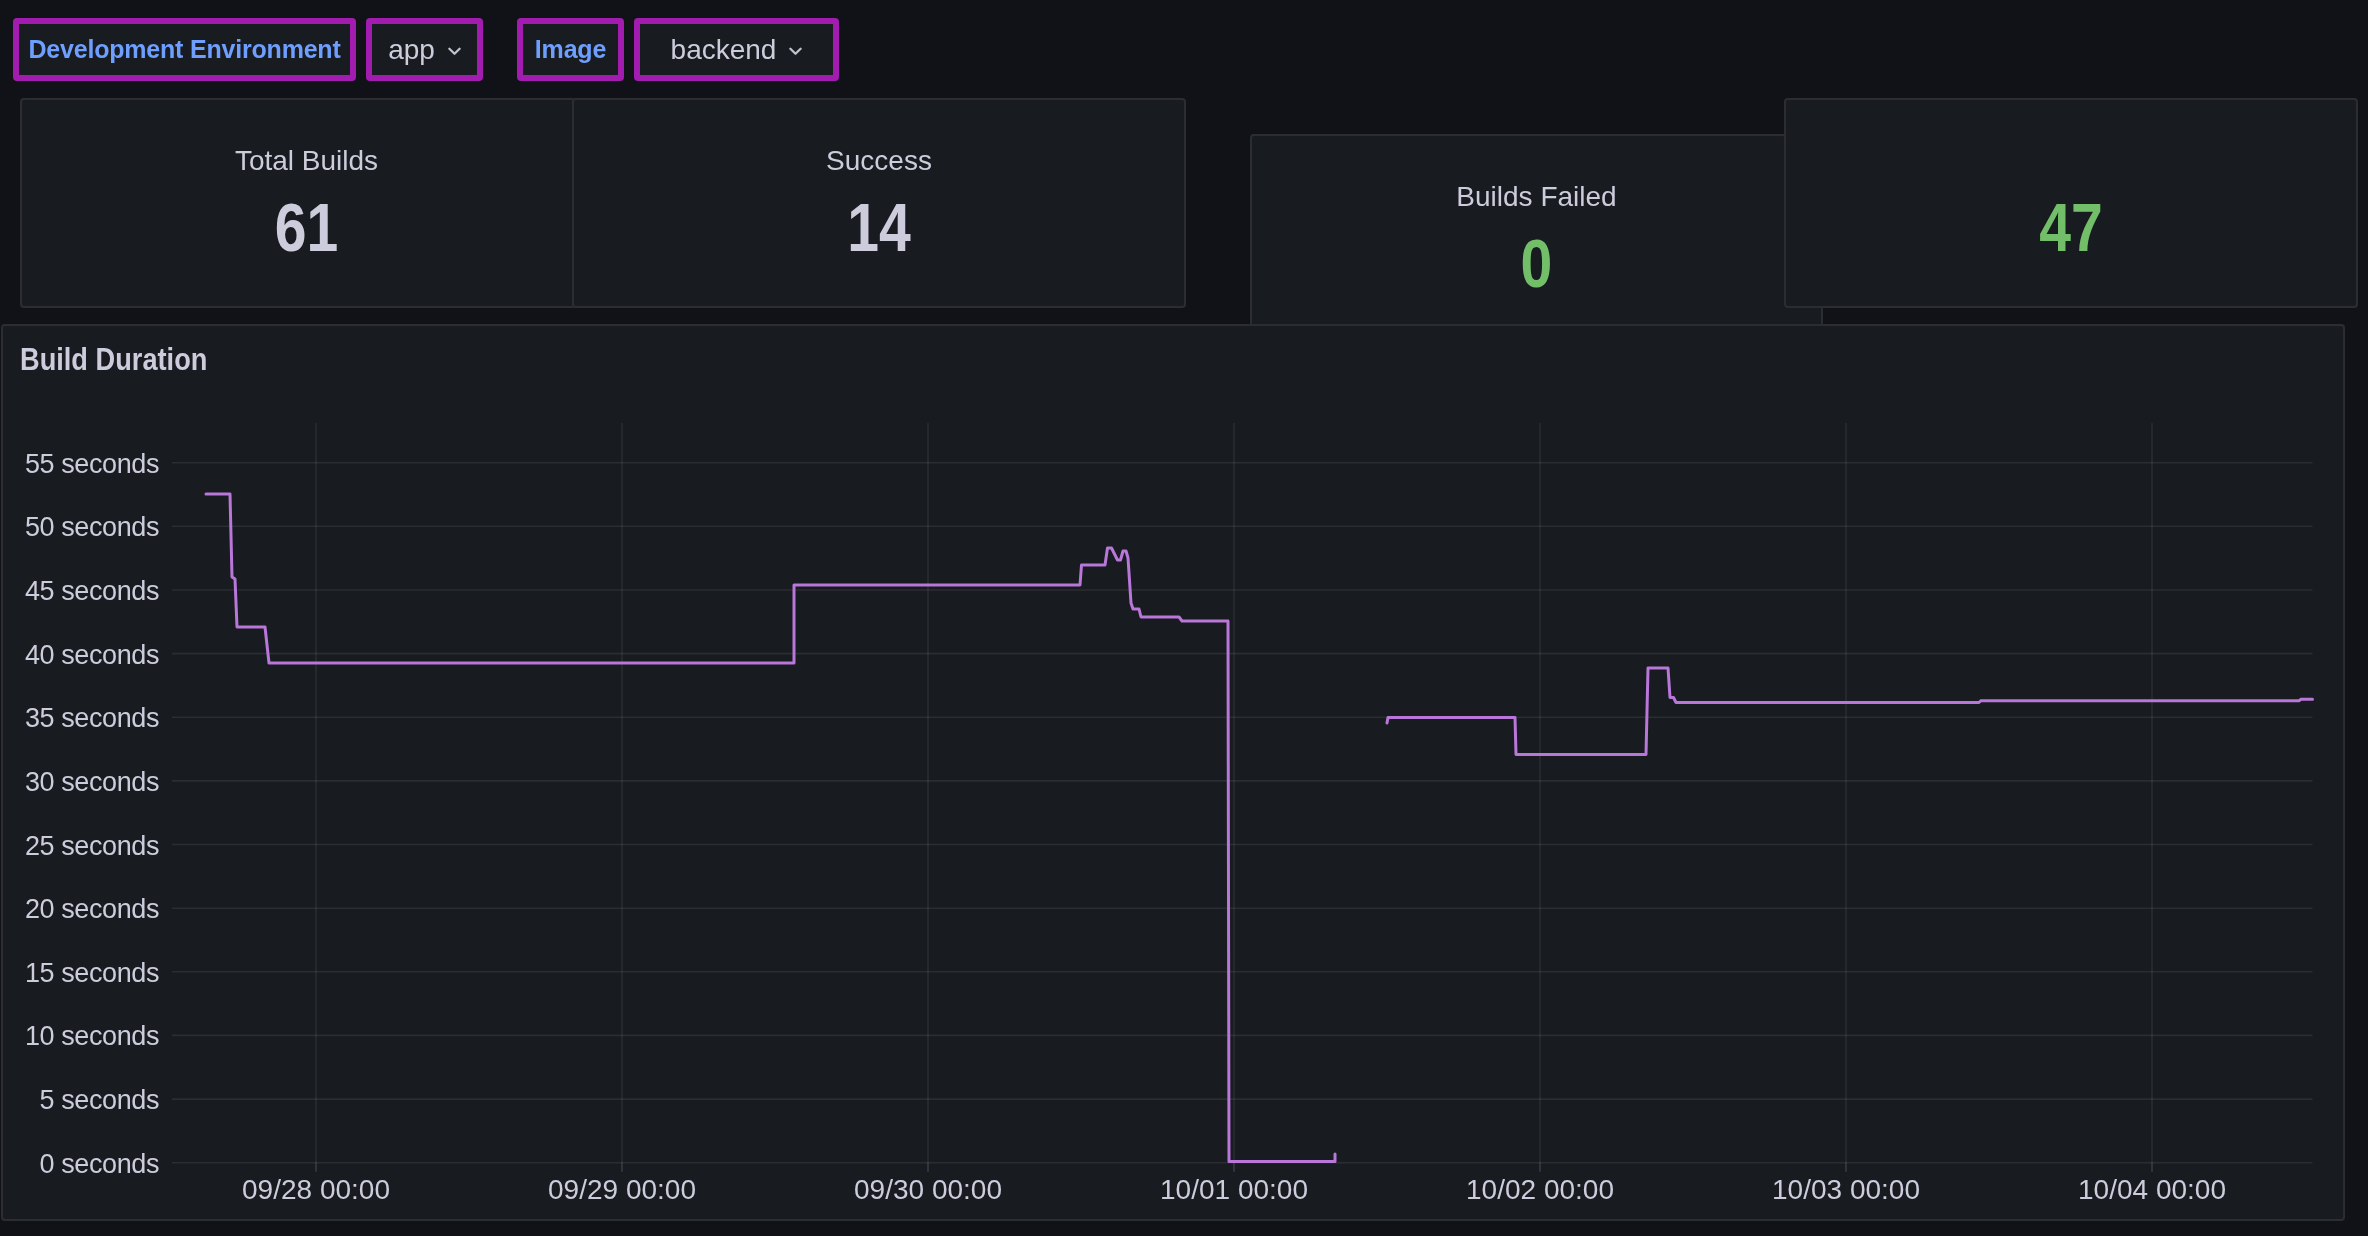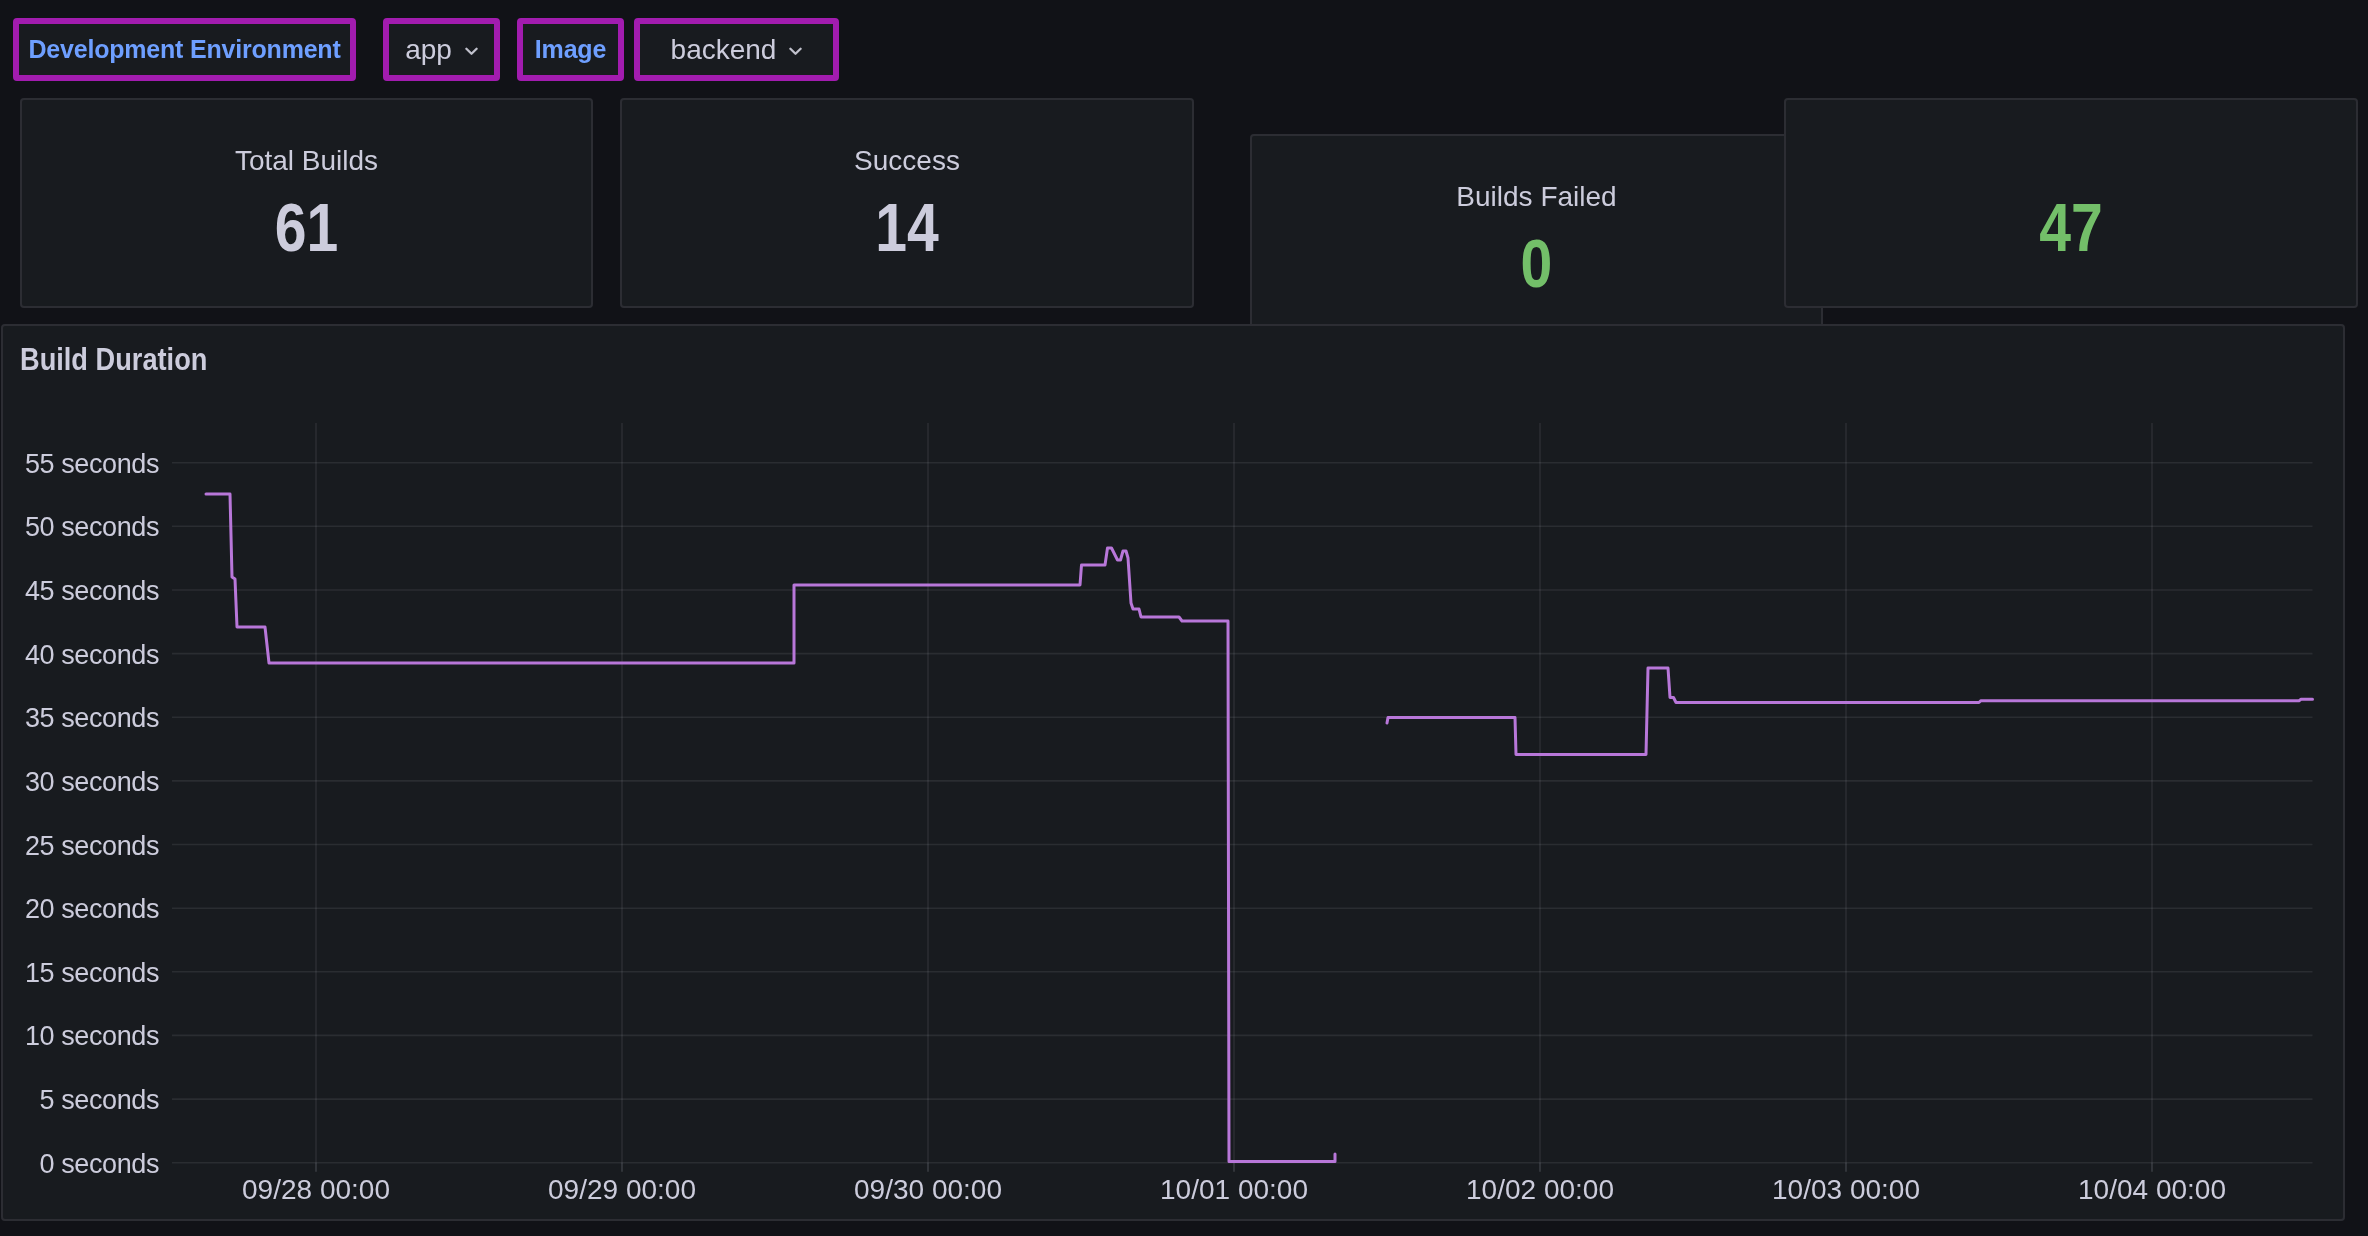--- a/index.html
+++ b/index.html
@@ -39,41 +39,41 @@
     position:absolute;left:19px;top:17px;font-size:32px;line-height:36px;font-weight:700;color:#ccccdc;
     transform:scaleX(0.85);transform-origin:left center;white-space:nowrap;
   }
 </style>
 </head>
 <body>
 
   <div class="box" style="left:13px;width:343px;">
     <span class="lbl">Development Environment</span>
   </div>
-  <div class="box" style="left:366px;width:117px;margin-left:17px;">
+  <div class="box" style="left:366px;width:117px;">
     <span>app</span>
     <svg class="chev" width="13" height="9" viewBox="0 0 13 9" fill="none">
       <path d="M1.4 1.8 L6.5 6.8 L11.6 1.8" stroke="#c0c1cc" stroke-width="2.3" stroke-linecap="round" stroke-linejoin="round"></path>
     </svg>
   </div>
   <div class="box" style="left:517px;width:107px;">
     <span class="lbl">Image</span>
   </div>
   <div class="box" style="left:634px;width:205px;">
     <span>backend</span>
     <svg class="chev" width="13" height="9" viewBox="0 0 13 9" fill="none">
       <path d="M1.4 1.8 L6.5 6.8 L11.6 1.8" stroke="#c0c1cc" stroke-width="2.3" stroke-linecap="round" stroke-linejoin="round"></path>
     </svg>
   </div>
 
   <div class="panel stat" style="left:20px;">
     <div class="t">Total Builds</div>
     <div class="v">61</div>
   </div>
-  <div class="panel stat" style="left:620px;width:574px;">
+  <div class="panel stat" style="left:572px;width:574px;padding-left:40px;">
     <div class="t">Success</div>
     <div class="v">14</div>
   </div>
   <div class="panel stat" style="left:1250px;margin-top:36px;">
     <div class="t">Builds Failed</div>
     <div class="v green">0</div>
   </div>
   <div class="panel stat" style="left:1784px;width:574px;">
     <div class="v green">47</div>
   </div>

